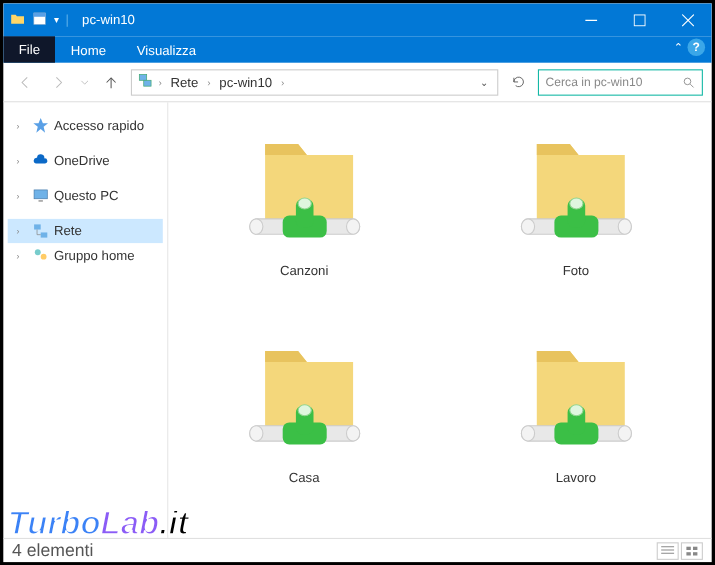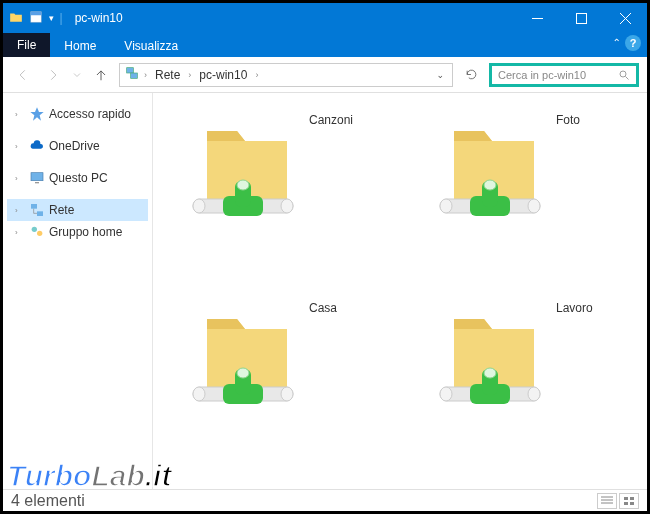--- a/index.html
+++ b/index.html
@@ -25,47 +25,47 @@
     
     .addr { height:36px; border-bottom:1px solid #e0e0e0; display:flex; align-items:center; padding:0 8px; gap:6px; font-size:12px; }
     .nav-btn { width:24px; height:24px; display:flex; align-items:center; justify-content:center; }
     .nav-btn svg { width:14px; height:14px; stroke:#555; stroke-width:1.6; fill:none; }
     .nav-btn.disabled svg { stroke:#bbb; }
     .breadcrumb { flex:1; height:24px; border:1px solid #ccc; display:flex; align-items:center; padding:0 4px; gap:2px; }
     .bc-seg { padding:0 4px; color:#333; }
     .bc-chevron { color:#888; font-size:9px; padding:0 2px; }
     .bc-dd { margin-left:auto; color:#555; font-size:9px; padding:0 4px; }
     .refresh svg { width:13px; height:13px; stroke:#555; fill:none; stroke-width:1.5; }
-    .search { width:150px; height:24px; border:3px solid #14b8a6; display:flex; align-items:center; padding:0 6px; color:#888; }
+    .search { width:150px; height:24px; border:1px solid #14b8a6; display:flex; align-items:center; padding:0 6px; color:#888; }
     .search span { flex:1; font-size:11px; color:#888; }
     .search svg { width:12px; height:12px; stroke:#888; fill:none; stroke-width:1.6; }
 
     
     .body { display:flex; height: calc(100% - 30px - 24px - 36px - 22px); }
     .nav { width:150px; border-right:1px solid #e6e6e6; padding:10px 4px; font-size:12px; }
     .nav-item { display:flex; align-items:center; gap:4px; padding:3px 4px 3px 8px; cursor:default; }
     .nav-item .exp { width:10px; color:#888; font-size:8px; }
     .nav-item.selected { background:#cce8ff; }
     .nav-item .ni-label { color:#333; }
     .nav-spacer { height:10px; }
     .ni-icon { width:16px; height:16px; flex-shrink:0; }
 
     .content { flex:1; overflow:auto; padding:20px 30px; display:grid; grid-template-columns: 1fr 1fr; gap:20px 60px; }
-    .item { display:flex; flex-direction:row; align-items:flex-start; gap:6px; }
+    .item { display:flex; flex-direction:column; align-items:center; gap:6px; }
     .item-label { font-size:12px; color:#333; text-align:center; }
 
     
     .status { height:22px; border-top:1px solid #e0e0e0; display:flex; align-items:center; font-size:16px; padding:0 8px; color:#555; }
     .status .view-btns { margin-left:auto; display:flex; gap:2px; }
     .status .view-btns div { width:20px; height:16px; border:1px solid #ccc; display:flex; align-items:center; justify-content:center; }
 
     
     .watermark { position:absolute; left:4px; bottom:18px; font-family: Arial, sans-serif; font-weight:900; font-style:italic; font-size:30px; pointer-events:none; }
     .watermark .t1 { color:#3b82f6; -webkit-text-stroke:1.5px #fff; }
-    .watermark .t2 { color:#737373; -webkit-text-stroke:1.5px #fff; }
+    .watermark .t2 { color:#8b5cf6; -webkit-text-stroke:1.5px #fff; }
     .watermark .t3 { color:#000000; -webkit-text-stroke:1.5px #fff; }
 
   </style>
 </head>
 <body>
 
 <div class="window">
 
   <div class="titlebar">
     <div class="qat">

